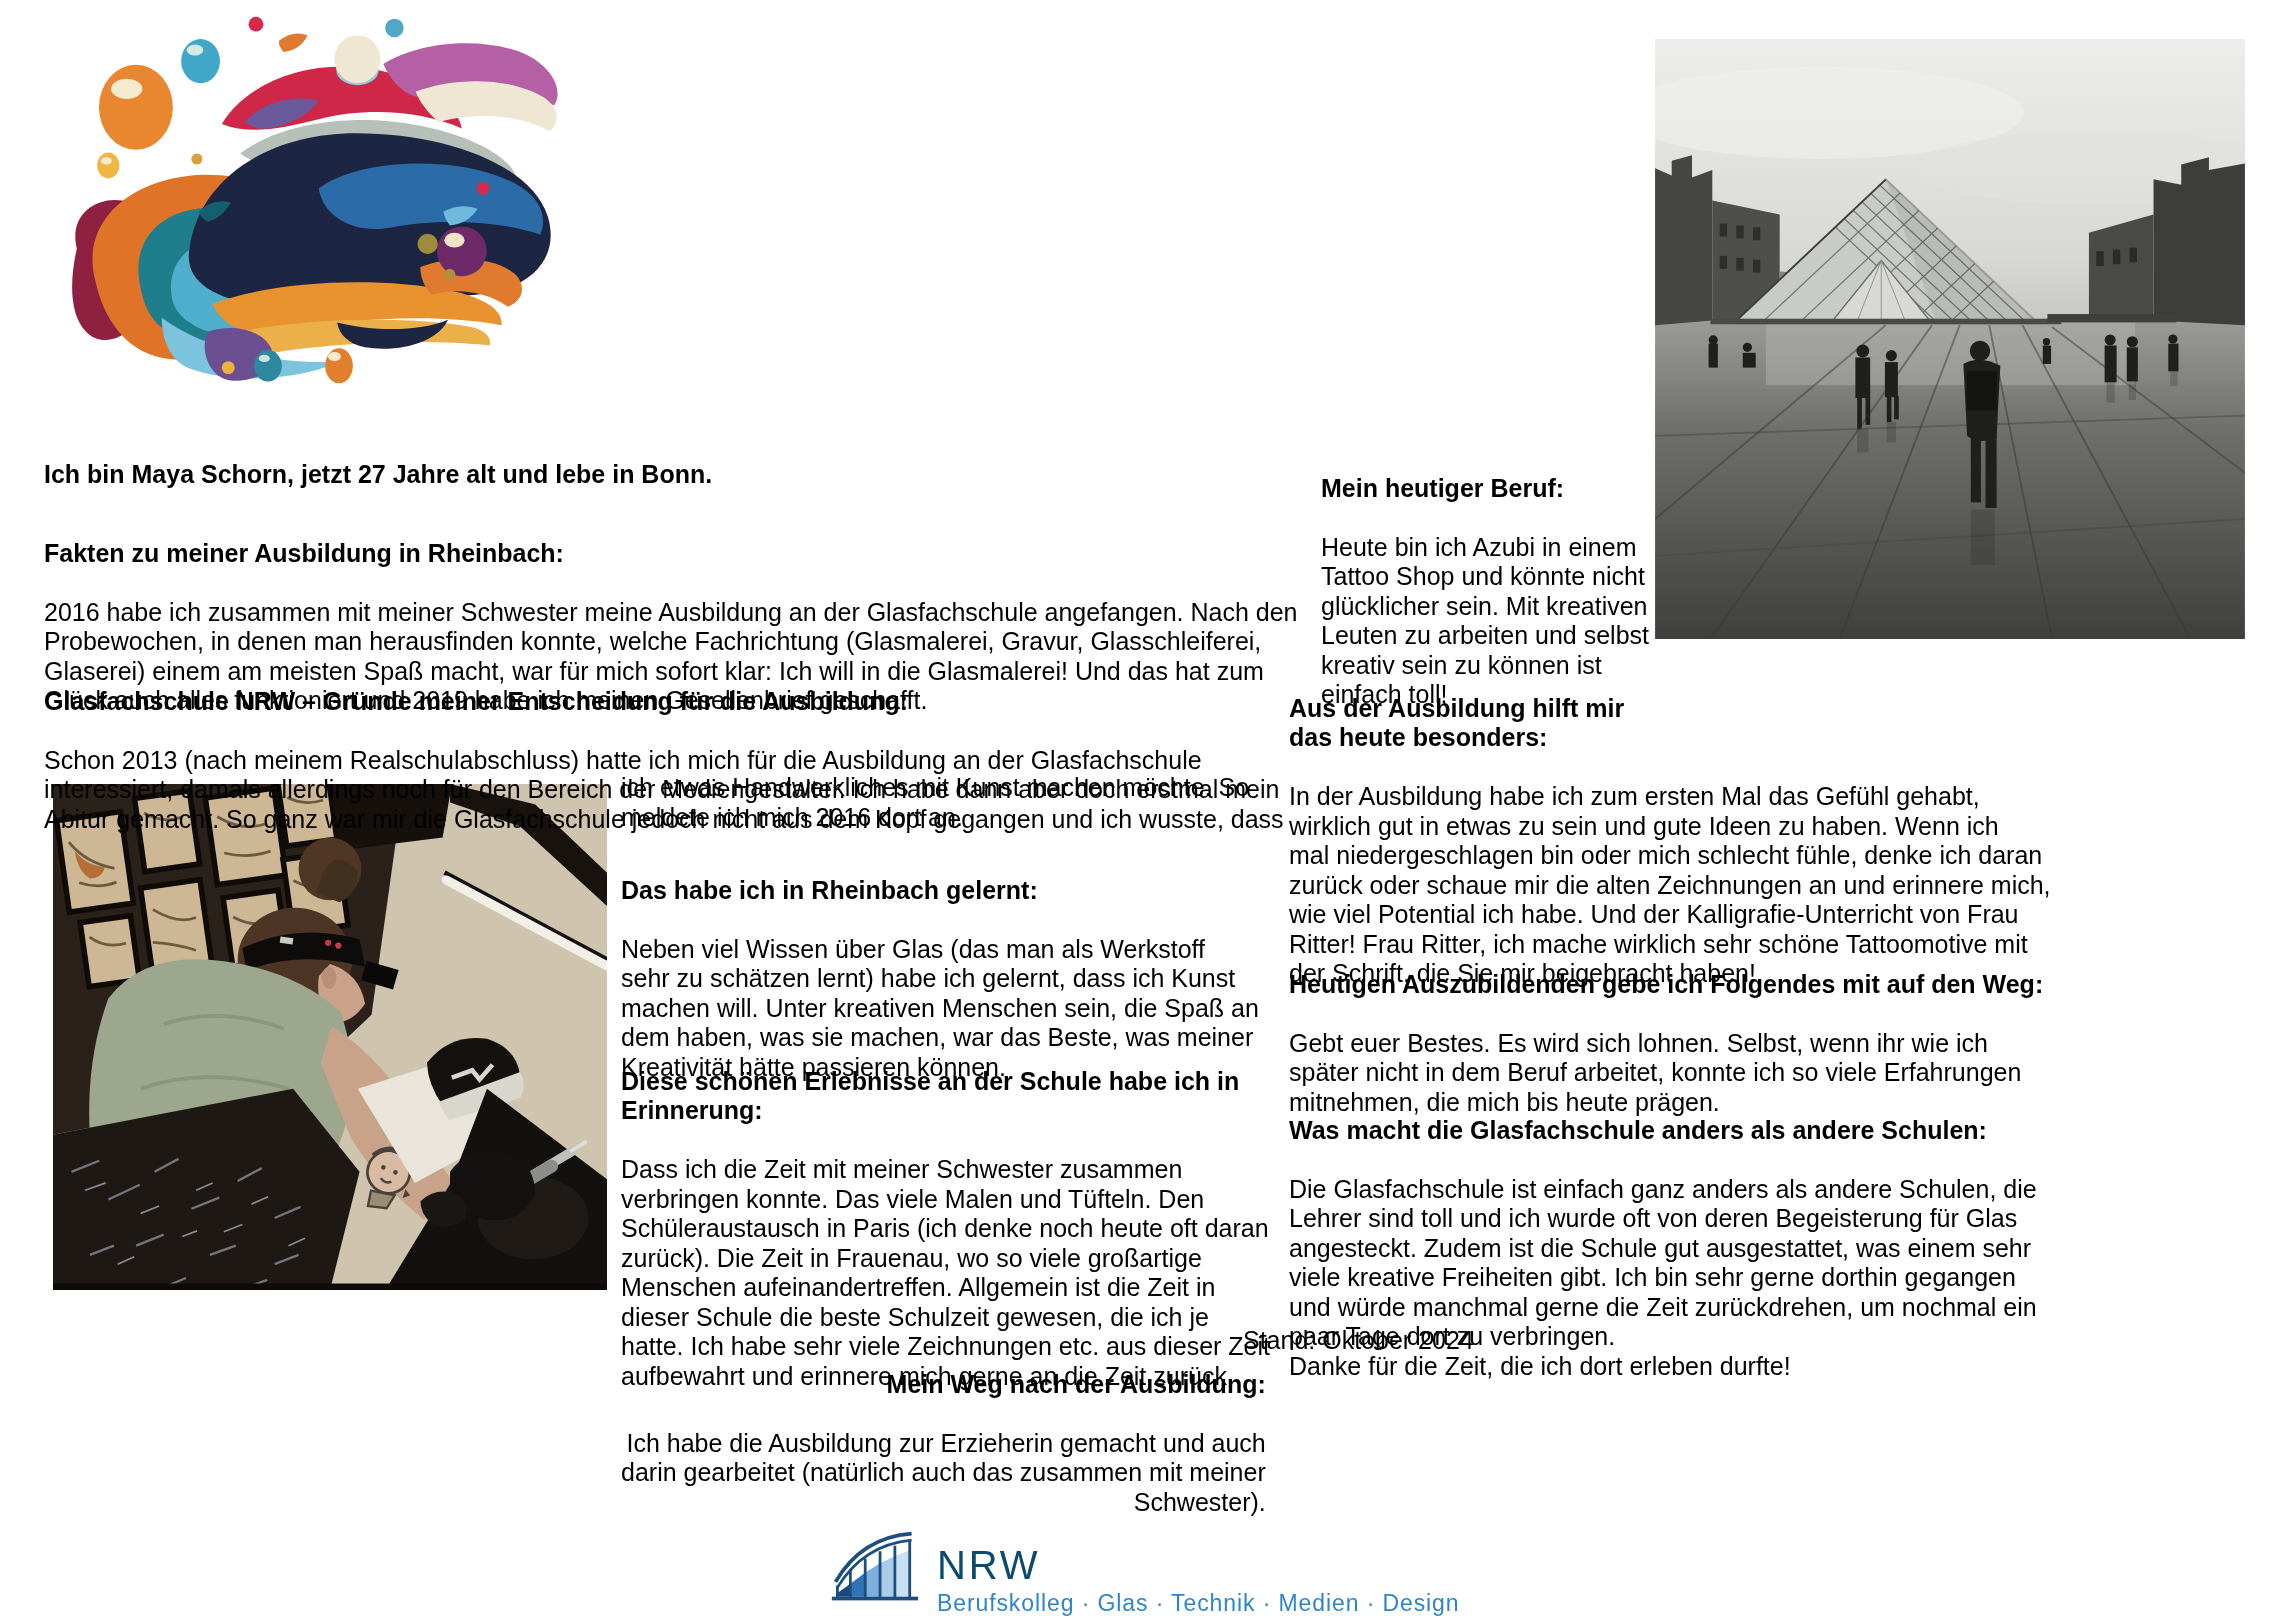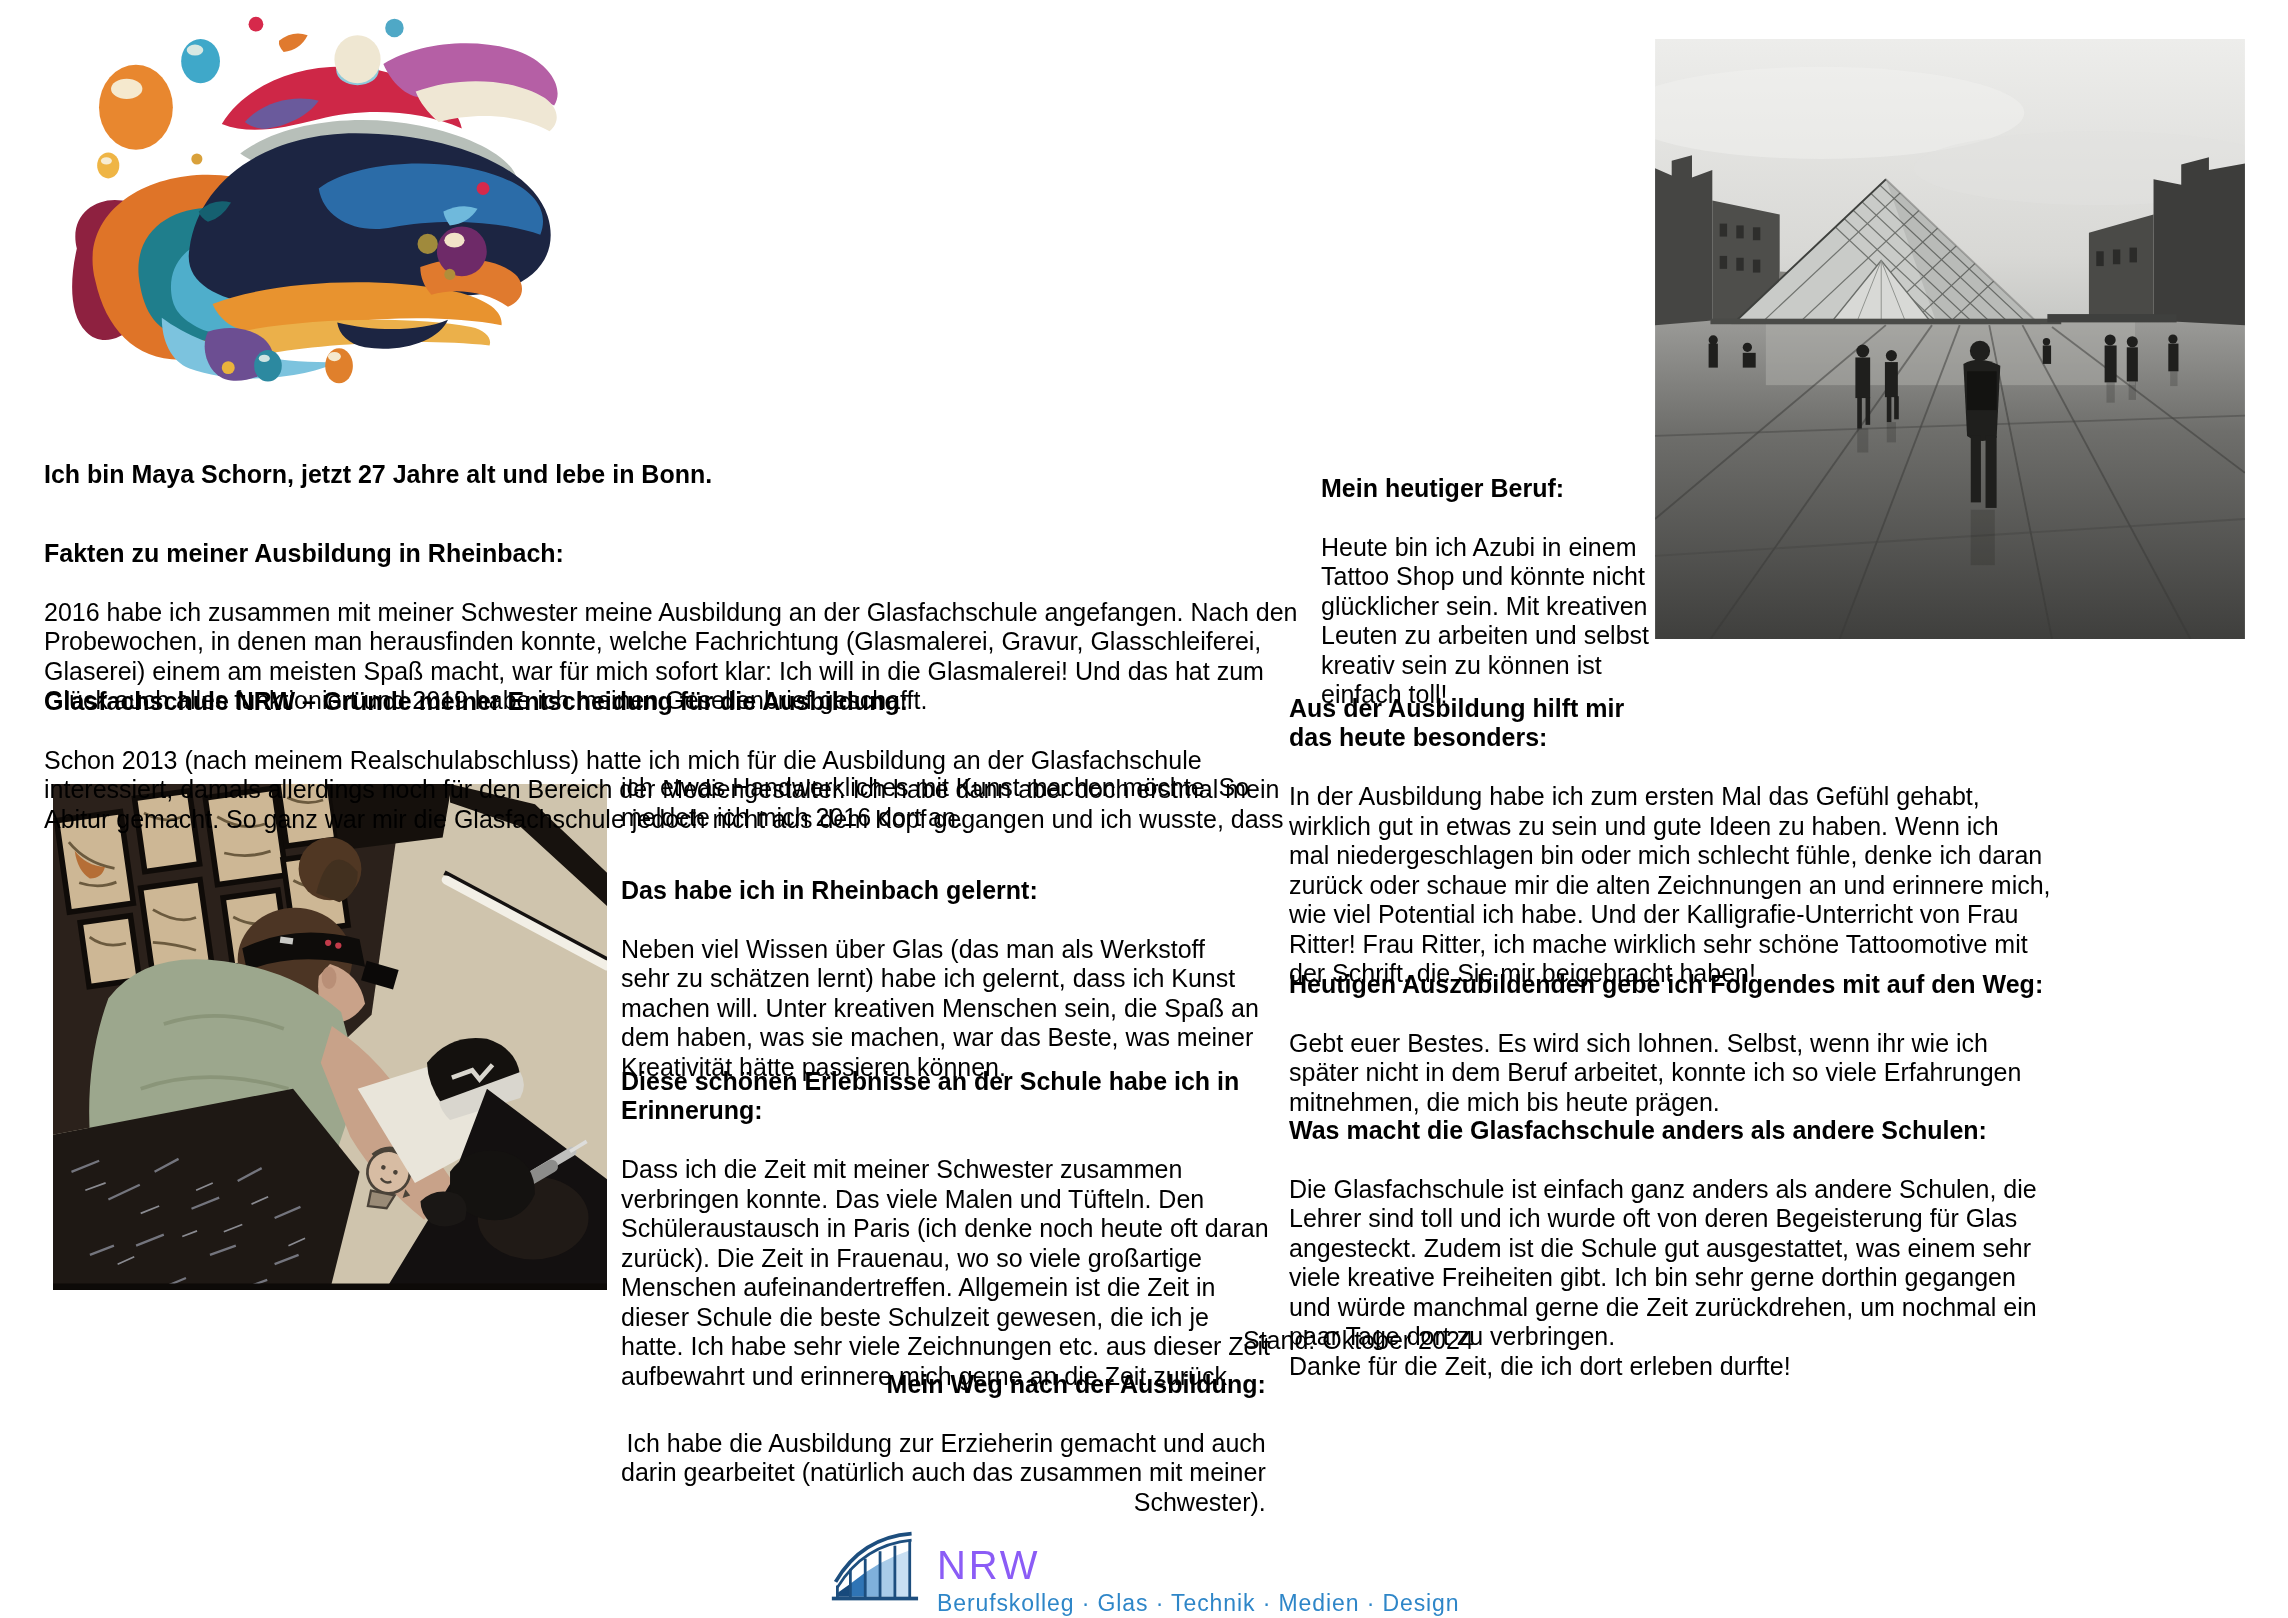--- a/index.html
+++ b/index.html
@@ -390,18 +390,18 @@
       <line x1="22" y1="44" x2="22" y2="76"></line>
       <line x1="38" y1="33" x2="38" y2="76"></line>
       <line x1="54" y1="25" x2="54" y2="76"></line>
       <line x1="70" y1="19" x2="70" y2="76"></line>
       <line x1="86" y1="14" x2="86" y2="76"></line>
     </g>
     <rect x="2" y="74" width="93" height="4" fill="#1D4E7E"></rect>
   </svg>
   <div class="wordmark">
     <div class="title-line">
-      <span class="t-suffix" style="color:#8b5cf6">NRW</span>
+      <span class="t-suffix" style="color:#0c4a6e">NRW</span>
     </div>
     <div class="tagline" style="color:#2E86C8">Berufskolleg · Glas · Technik · Medien · Design</div>
   </div>
 </div>
 
 
 </body></html>

